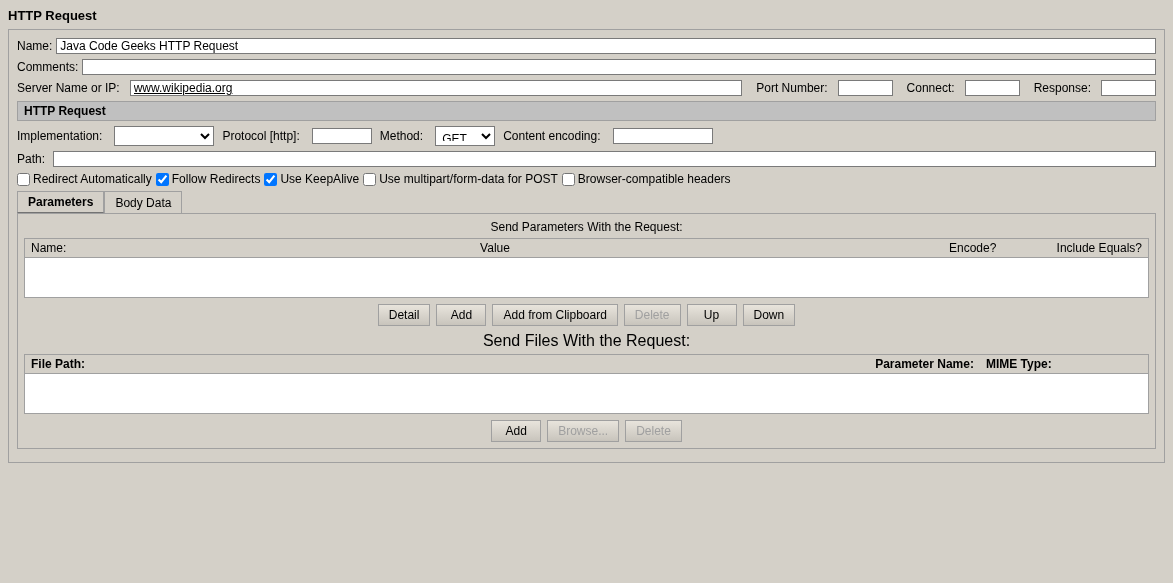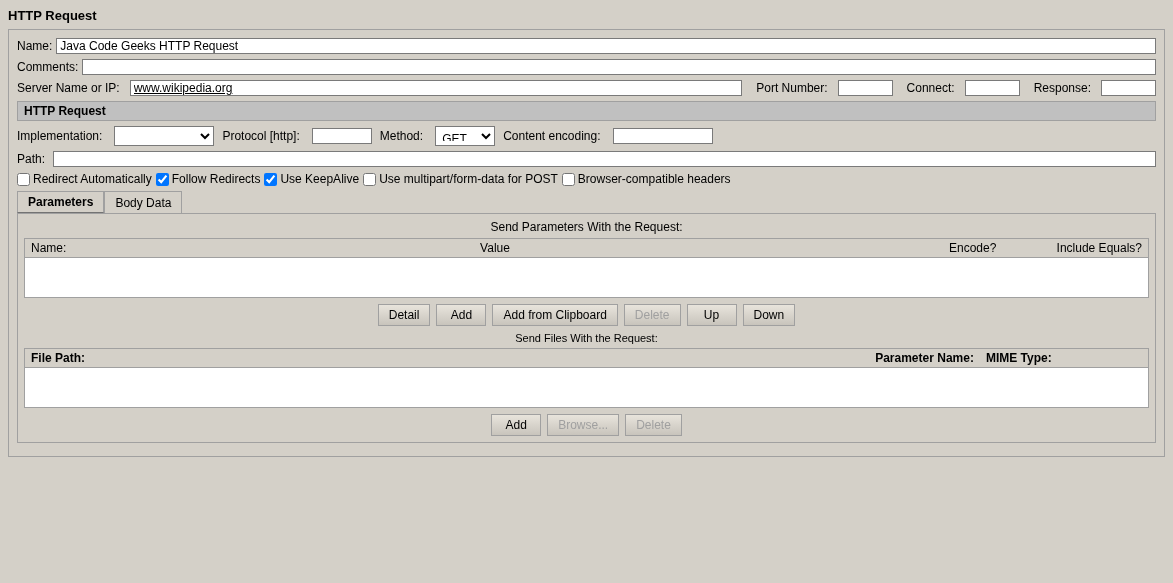--- a/index.html
+++ b/index.html
@@ -203,21 +203,21 @@
       height: 22px;
       min-width: 50px;
     }
     .btn:disabled {
       color: #a0a0a0;
       cursor: default;
     }
     .files-section-label {
       text-align: center;
       margin-bottom: 4px;
-      font-size: 11px;
+      font-size: 16px;
     }
     .files-table {
       width: 100%;
       border: 1px solid #a0a0a0;
       background: #fff;
       border-collapse: collapse;
       margin-bottom: 6px;
       min-height: 50px;
     }
     .files-table th {

